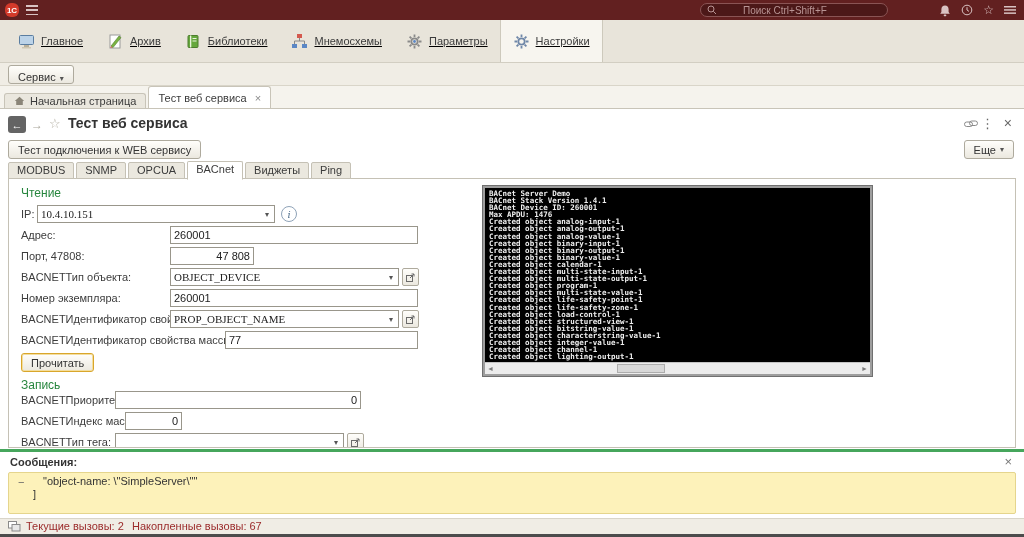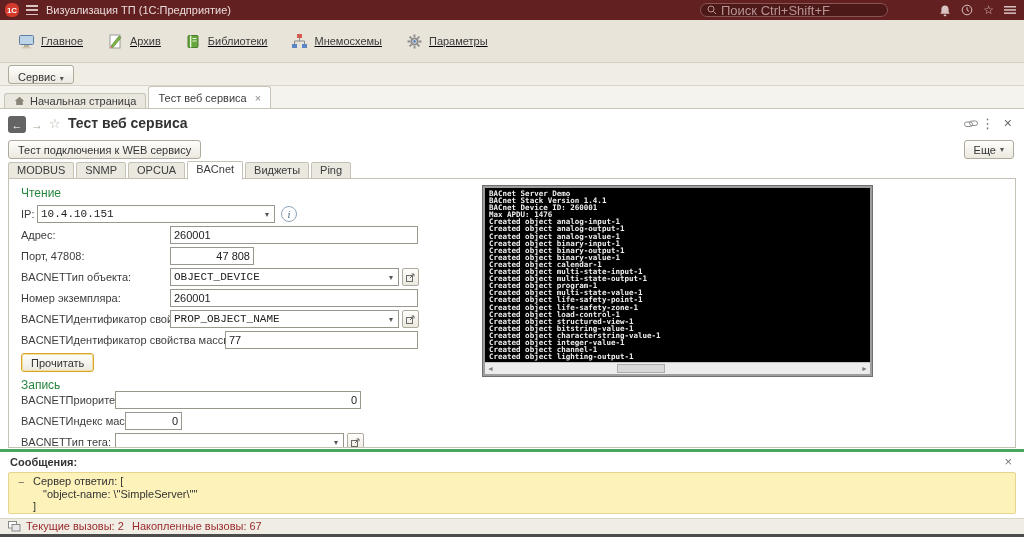--- a/index.html
+++ b/index.html
@@ -7,21 +7,21 @@
   body{font-family:"Liberation Sans",sans-serif;background:#fff;}
   .app{position:relative;width:1024px;height:537px;overflow:hidden;background:#fff;}
 
   
   .titlebar{position:absolute;left:0;top:0;width:100%;height:20px;background:#622020;}
   .logo{position:absolute;left:5px;top:3px;width:14px;height:14px;background:#d43a2b;border-radius:6px;color:#fff;font-size:8px;font-weight:bold;display:flex;align-items:center;justify-content:center;}
   .appmenu{position:absolute;left:26px;top:5px;width:12px;height:10px;display:flex;flex-direction:column;justify-content:space-between;}
   .appmenu i{display:block;height:1.5px;background:#d9c2c2;}
   .wtitle{position:absolute;left:46px;top:0;line-height:20px;font-size:11px;color:#ecdcdc;white-space:nowrap;}
   .searchbox{position:absolute;left:700px;top:3px;width:188px;height:14px;background:#4c1818;border:1px solid #8a5454;border-radius:7px;display:flex;align-items:center;padding:0 6px;gap:4px;}
-  .searchbox input{flex:1;background:transparent;border:none;outline:none;font-size:13px;color:#d8bcbc;min-width:0;font-family:"Liberation Sans",sans-serif;}
+  .searchbox input{flex:1;background:transparent;border:none;outline:none;font-size:10px;color:#d8bcbc;min-width:0;font-family:"Liberation Sans",sans-serif;margin-left:22px;}
   .searchbox input::placeholder{color:#b89494;}
   .tbicons{position:absolute;right:8px;top:3px;display:flex;gap:10px;align-items:center;height:14px;}
   .ticon{color:#d9c2c2;font-size:12px;line-height:14px;}
 
   
   .ribbon{position:absolute;top:20px;left:0;width:100%;height:43px;background:#e8e4da;border-bottom:1px solid #d2cec2;display:flex;align-items:stretch;padding-left:6px;text-decoration:underline;}
   .ritem{display:flex;align-items:center;gap:6px;padding:0 12px;font-size:11px;color:#3b3b3b;}
   .ritem.active{background:#f7f5ef;border-left:1px solid #cdc9bc;border-right:1px solid #cdc9bc;}
 
   
@@ -54,21 +54,21 @@
   .prototabs{position:absolute;left:8px;top:53px;display:flex;justify-content:flex-end;}
   .ptab{height:17px;padding:1px 8px;font-size:11px;color:#3b3b3b;background:#ebe8df;border:1px solid #c5c1b5;border-radius:2px 2px 0 0;margin-right:2px;z-index:1;}
   .ptab.active{background:#fff;height:19px;margin-top:-1px;border-bottom:1px solid #fff;position:relative;z-index:3;}
 
   .panel{position:absolute;left:8px;top:69px;width:1008px;height:270px;border:1px solid #c5c1b5;background:#fff;overflow:hidden;}
   .sect{position:absolute;left:12px;font-size:12px;color:#27863e;}
   .flabel{position:absolute;font-size:11px;color:#3c3c3c;line-height:18px;white-space:nowrap;}
   .tinput{position:absolute;height:18px;border:1px solid #99968b;background:#fff;font-family:"Liberation Sans",sans-serif;font-size:11px;padding:0 3px;color:#222;outline:none;}
   .tinput.num{text-align:right;}
   .combo{position:absolute;height:18px;border:1px solid #99968b;background:#fff;display:flex;align-items:stretch;}
-  .combo input{flex:1;min-width:0;border:none;outline:none;font-family:Liberation Mono, monospace;font-size:11px;padding:0 3px;color:#222;}
+  .combo input{flex:1;min-width:0;border:none;outline:none;font-family:Liberation Serif, serif;font-size:11px;padding:0 3px;color:#222;}
   .combo .dd{width:14px;display:flex;align-items:center;justify-content:center;font-size:8px;color:#555;}
   .sqbtn{position:absolute;width:17px;height:18px;border:1px solid #aeaa9d;background:linear-gradient(#fffefb,#ebe8df);border-radius:2px;display:flex;align-items:center;justify-content:center;}
   .infobtn{position:absolute;width:16px;height:16px;border:1px solid #8fa3b8;border-radius:50%;color:#52718e;font-size:10px;font-style:italic;font-family:"DejaVu Serif",serif;display:flex;align-items:center;justify-content:center;background:#fff;}
   #read-btn{position:absolute;left:12px;top:174px;border-color:#d9a62b;box-shadow:0 0 0 1px #f3dd9e inset;}
 
   
   .console{position:absolute;left:474px;top:7px;width:389px;height:190px;background:#000;border:2px solid #9e9e9e;outline:1px solid #707070;}
   .console-screen{position:absolute;left:0;top:0;right:0;bottom:12px;overflow:hidden;padding:2px 4px;}
   .cline{font-family:"DejaVu Sans Mono",monospace;font-size:7.5px;line-height:7.1px;font-weight:bold;color:#efefef;white-space:pre;}
   .console-sb{position:absolute;left:0;right:0;bottom:0;height:12px;background:#ececec;border-top:1px solid #c4c4c4;}
@@ -96,21 +96,20 @@
 
 <div class="app">
 
   <div class="titlebar">
     <div class="logo">1С</div>
     <div class="appmenu">
         <i></i>
         <i></i>
         <i></i>
       </div>
-    <div class="wtitle">Визуализация ТП (1С:Предприятие)</div>
     <div class="searchbox">
       <svg width="10" height="10">
           <circle cx="4" cy="4" r="3" fill="none" stroke="#b89494"></circle>
           <line x1="6.3" y1="6.3" x2="9" y2="9" stroke="#b89494"></line>
         </svg>
       <input placeholder="Поиск Ctrl+Shift+F" style="">
     </div>
     <div class="tbicons">
       <svg width="12" height="13">
           <path d="M6 1.5c-2.2 0-3.6 1.6-3.6 3.8V8L1.2 9.8h9.6L9.6 8V5.3C9.6 3.1 8.2 1.5 6 1.5z" fill="#d9c2c2"></path>
@@ -166,20 +165,29 @@
     </div>
     <div class="ritem">
       <svg width="17" height="17">
           <g stroke="#8a8a8a" stroke-width="1.8" fill="none">
             <circle cx="8.5" cy="8.5" r="3.2"></circle>
             <path d="M8.5 1.5v2.6M8.5 12.9v2.6M1.5 8.5h2.6M12.9 8.5h2.6M3.6 3.6l1.8 1.8M11.6 11.6l1.8 1.8M13.4 3.6l-1.8 1.8M5.4 11.6l-1.8 1.8"></path>
           </g>
           <circle cx="8.5" cy="8.5" r="1.4" fill="#5b87c5"></circle>
         </svg>
       <span>Параметры</span>
+    </div>
+    <div class="ritem active">
+      <svg width="17" height="17">
+          <g stroke="#6f87a8" stroke-width="1.8" fill="none">
+            <circle cx="8.5" cy="8.5" r="3.2"></circle>
+            <path d="M8.5 1.5v2.6M8.5 12.9v2.6M1.5 8.5h2.6M12.9 8.5h2.6M3.6 3.6l1.8 1.8M11.6 11.6l1.8 1.8M13.4 3.6l-1.8 1.8M5.4 11.6l-1.8 1.8"></path>
+          </g>
+        </svg>
+      <span>Настройки</span>
     </div>
   </div>
 
   <div class="subtoolbar">
     <button class="btn" id="service-btn">
       <span>Сервис</span>
       <span class="dd">▾</span>
     </button>
   </div>
 
@@ -332,21 +340,20 @@
     </div>
   </div>
 
   <div class="splitter"></div>
 
   <div class="messages">
     <div id="msg-title">Сообщения:</div>
     <span id="msg-close">×</span>
     <div class="msgbox">
       <span class="mcollapse">−</span>
-      <div class="mline m1">Сервер ответил: [</div>
       <div class="mline m2">"object-name: \"SimpleServer\""</div>
       <div class="mline m3">]</div>
     </div>
   </div>
 
   <div class="statusbar">
     <svg class="sicon" width="13" height="11">
         <rect x="0.5" y="0.5" width="8" height="6.5" fill="#fff" stroke="#8a8a8a"></rect>
         <rect x="4" y="3.5" width="8" height="6.5" fill="#e8e8e8" stroke="#8a8a8a"></rect>
       </svg>

